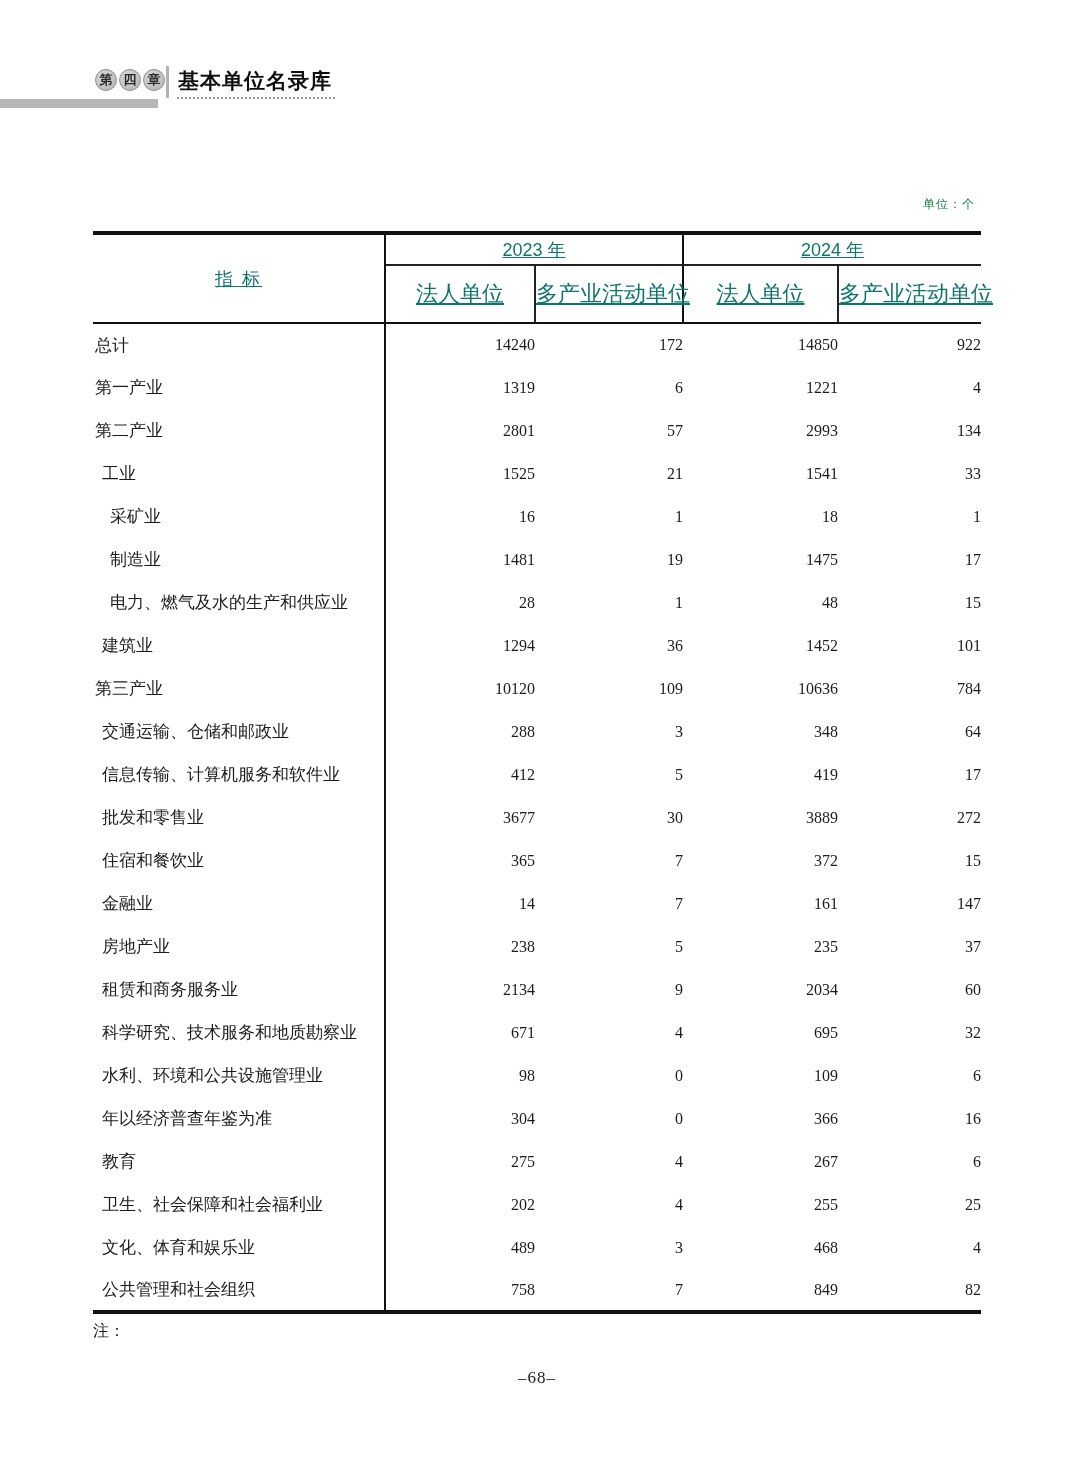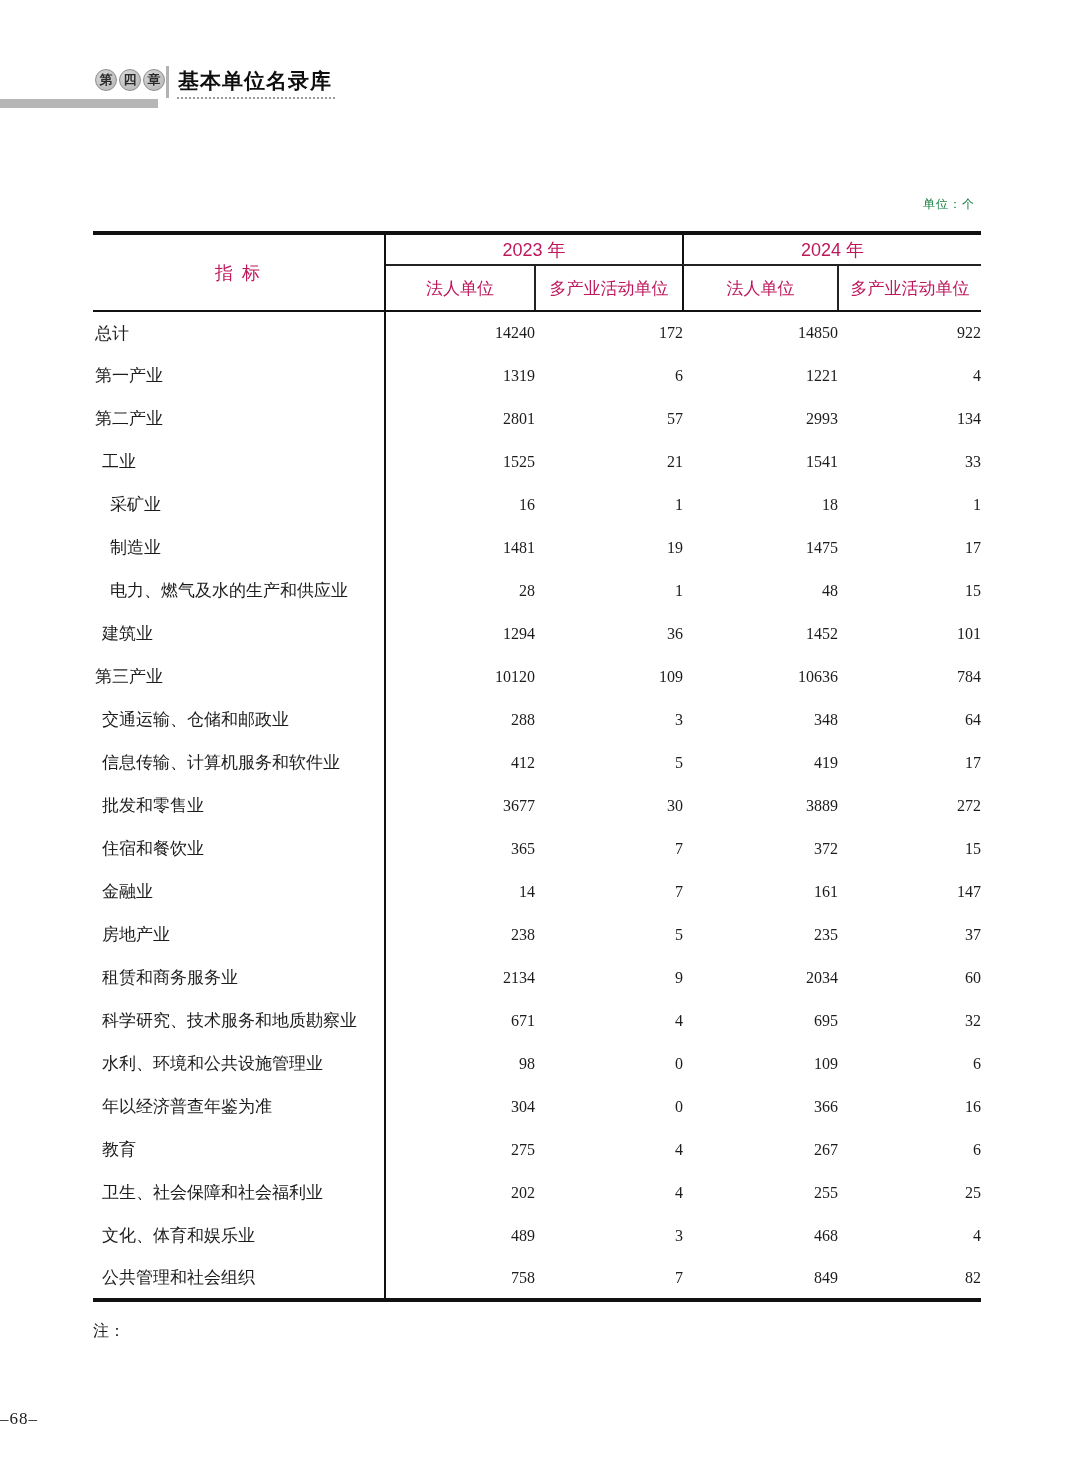--- a/index.html
+++ b/index.html
@@ -40,39 +40,39 @@
   }
   
   table.main{
     position:absolute;left:93px;top:231px;width:888px;
     border-collapse:collapse;table-layout:fixed;
     border-top:4px solid #111;border-bottom:4px solid #111;
   }
   table.main th,table.main td{padding:0;box-sizing:border-box;}
   thead th{
     font-family:"Liberation Sans",sans-serif;font-weight:normal;
-    color:#be185d;vertical-align:middle;
+    color:#0f766e;vertical-align:middle;text-decoration:underline;
   }
   th.indicator{font-size:18px;border-right:2.5px solid #111;border-bottom:2.5px solid #111;letter-spacing:2px;white-space:pre;}
   th.year{font-size:18px;height:32px;border-bottom:2px solid #222;white-space:pre;}
   th.year-2023{border-right:2.5px solid #111;}
-  th.sub{font-size:17px;height:46px;border-bottom:2.5px solid #111;white-space:pre;}
+  th.sub{font-size:22px;height:58px;border-bottom:2.5px solid #111;white-space:pre;}
   th.sub-divider{border-left:2px solid #222;}
   th.group-divider{border-left:2.5px solid #111;}
   tbody td{height:43px;vertical-align:middle;font-family:"Liberation Serif",serif;color:#1c1c1c;}
   td.row-label{font-size:17px;border-right:2.5px solid #111;white-space:nowrap;overflow:hidden;}
   td.row-label.i0{padding-left:2px;margin-left:20px;}
   td.row-label.i1{padding-left:9px;}
   td.row-label.i2{padding-left:17px;}
   td.num{text-align:right;padding-right:10px;font-size:16px;}
   
   .note{position:absolute;left:93px;top:1320px;display:flex;font-size:16px;color:#1c1c1c;line-height:21px;}
   .note-label{flex:0 0 35px;white-space:pre;}
   .note-lines div{white-space:pre;}
-  .page-number{position:absolute;left:0;top:1368px;width:1074px;font-size:17px;color:#1c1c1c;letter-spacing:1px;margin-top:41px;}
+  .page-number{position:absolute;left:0;top:1368px;width:1074px;text-align:center;font-size:17px;color:#1c1c1c;letter-spacing:1px;}
 </style>
 </head>
 <body>
 
 <div class="page">
 
   <div class="chapter-badge">
       <span class="badge-circle">第</span>
       <span class="badge-circle">四</span>
       <span class="badge-circle">章</span>

